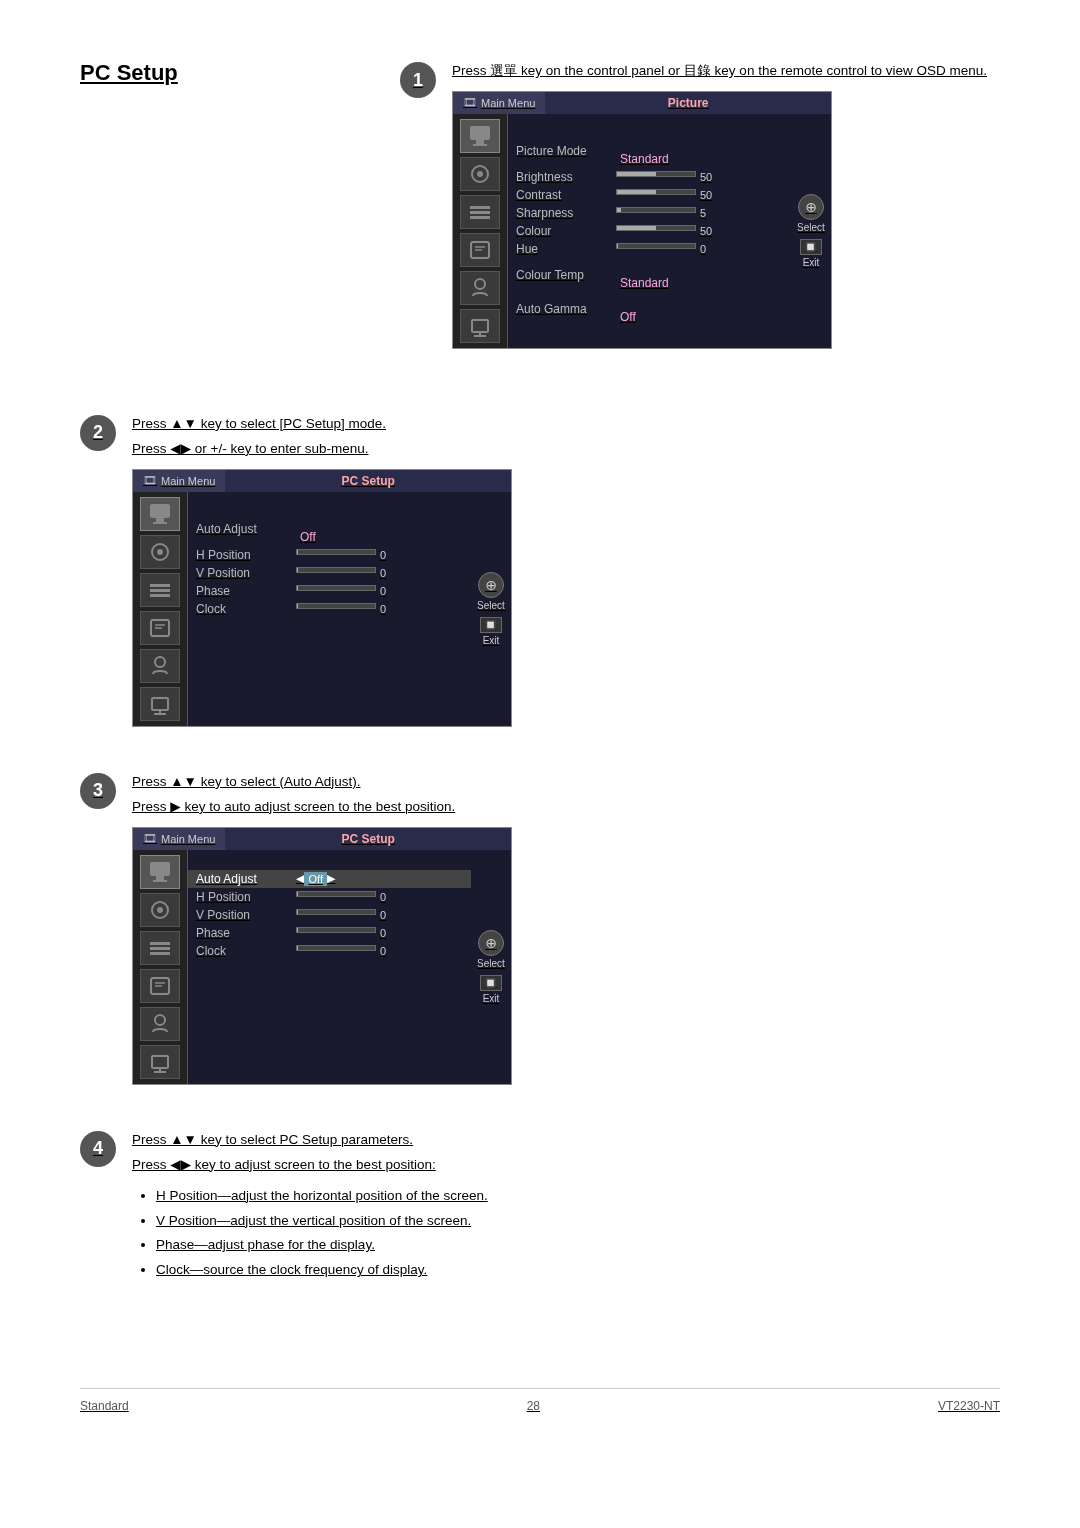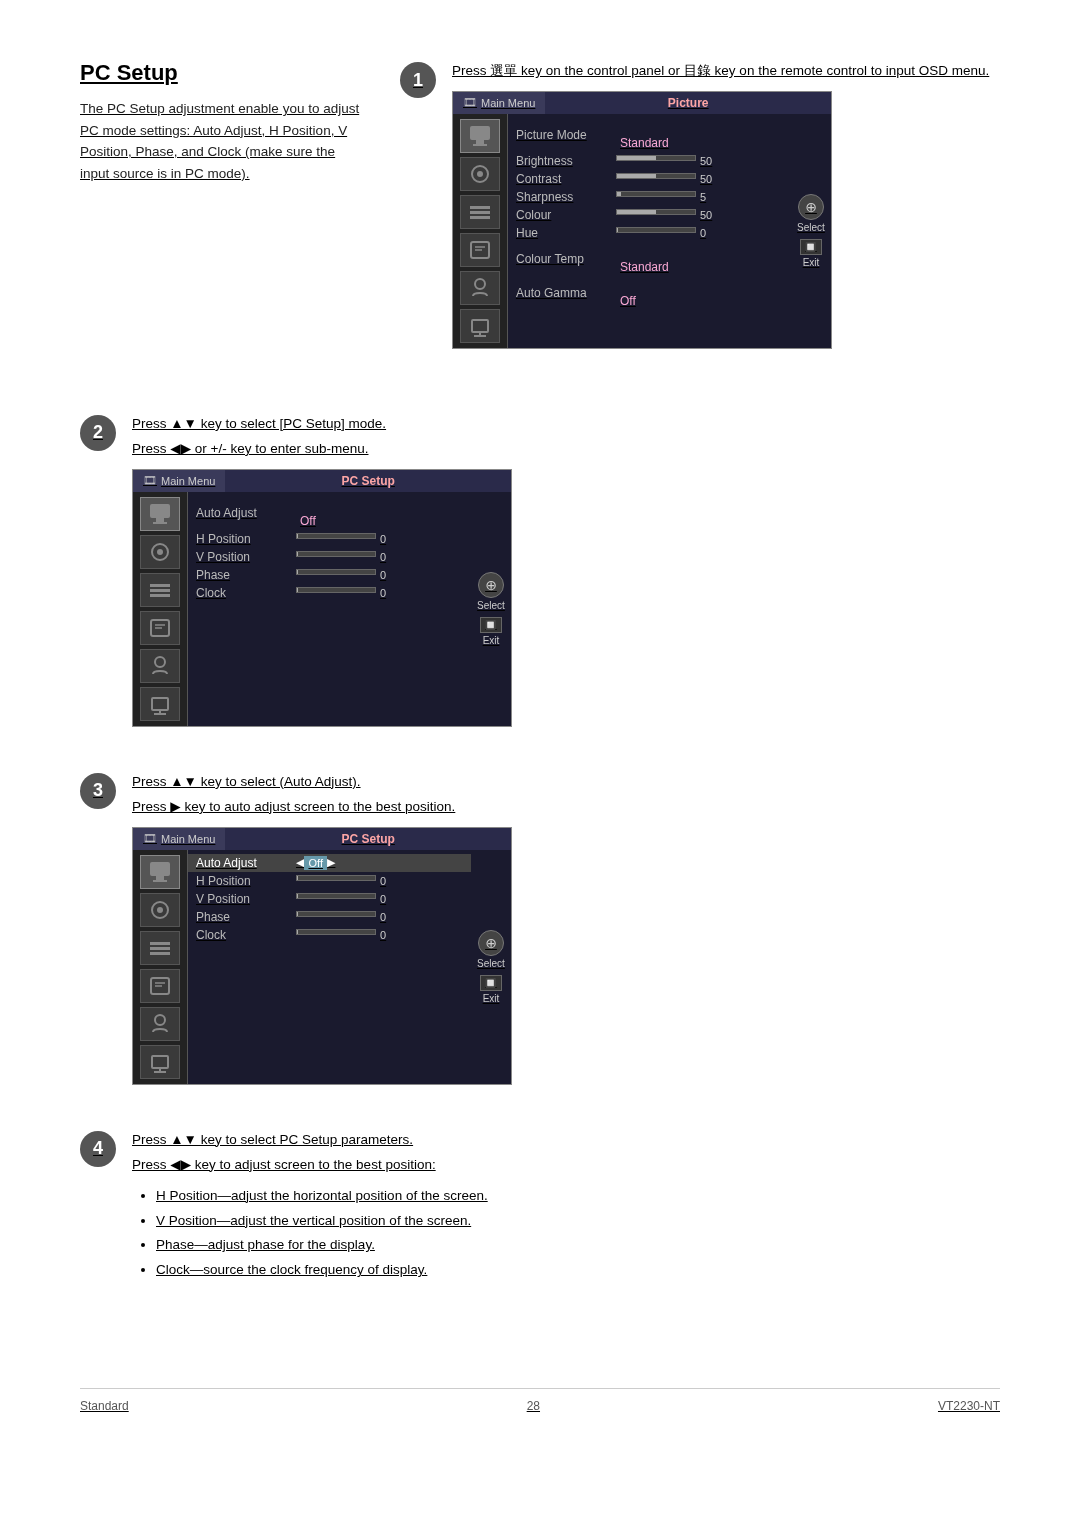--- a/index.html
+++ b/index.html
@@ -148,21 +148,21 @@
       border-color: #888;
     }
 
     .osd-icon svg {
       width: 28px;
       height: 28px;
     }
 
     .osd-main {
       flex: 1;
-      padding: 4px 0;
+      padding: 20px 0;
     }
 
     .osd-row {
       display: flex;
       align-items: center;
       padding: 2px 8px;
       font-size: 12px;
       color: #ccc;
     }
 
@@ -292,30 +292,29 @@
     }
   </style>
 </head>
 <body>
 
 <div class="page-content">
 
   <div class="top-section">
     <div class="left-column">
       <div class="page-title">PC Setup</div>
-      <div class="description">The PC Setup adjustment enable you to adjust PC mode settings: Auto Adjust, H Position, V Position, Phase, and Clock (make sure the input source is in PC mode).</div>
     </div>
 
     <div class="right-column">
 
       <div class="step-block">
         <div class="step-number">1</div>
         <div class="step-content">
           <div class="step-text">
-            Press 選單 key on the control panel or 目錄 key on the remote control to input OSD menu.
+            Press 選單 key on the control panel or 目錄 key on the remote control to view OSD menu.
           </div>
 
           <div class="osd-menu">
             <div class="osd-header">
               <div class="osd-header-left">
                 <span>🎞</span>
                 <span>Main Menu</span>
               </div>
               <div class="osd-header-right">Picture</div>
             </div>

